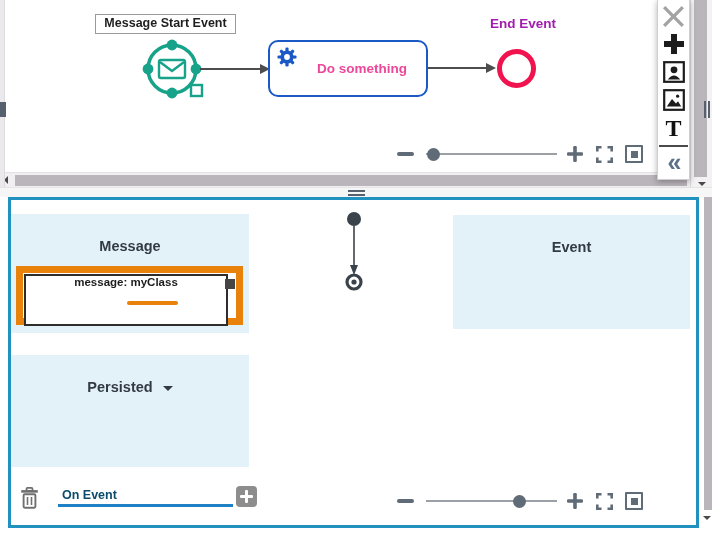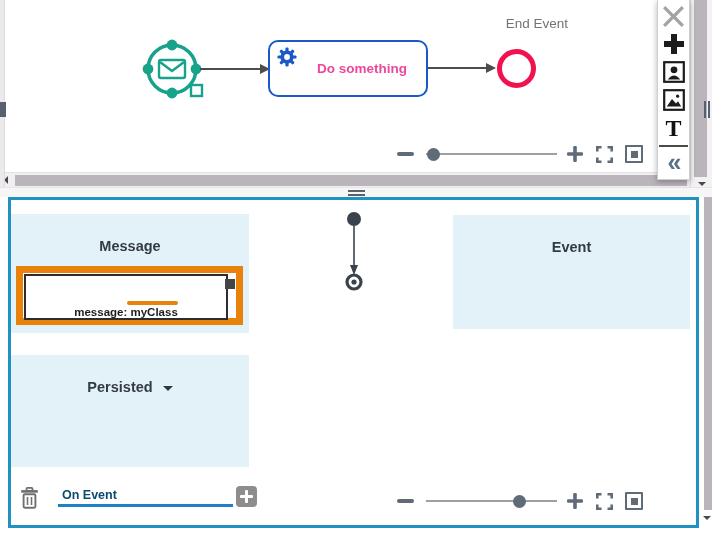--- a/index.html
+++ b/index.html
@@ -15,22 +15,22 @@
     background:#fff; border:1.5px solid #9b9b9b; font-weight:bold; font-size:12.5px;
     color:#1f1f1f; text-align:center; line-height:17px; }
 
   .task-box { position:absolute; left:268px; top:40px; width:160px; height:57px;
     background:#fff; border:2.5px solid #1b59c6; border-radius:10px; }
   .task-label { position:absolute; left:30px; right:2px; top:0; bottom:0;
     display:flex; align-items:center; justify-content:center;
     font-weight:bold; font-size:13.5px; color:#ec4899; }
   .task-gear { position:absolute; left:7px; top:5px; }
 
-  .end-label { position:absolute; left:478px; top:16px; width:90px; text-align:right;
-    font-weight:normal; font-size:13.5px; color:#737373; }
+  .end-label { position:absolute; left:478px; top:16px; width:90px; text-align:center;
+    font-weight:bold; font-size:13.5px; color:#a21caf; }
 
   
   .zoomctl { position:absolute; display:flex; align-items:center; height:26px; }
   .z-minus { width:17px; height:3.5px; background:#5f6b76; border-radius:2px; }
   .z-track { position:relative; width:131px; height:13px; margin:0 9px 0 12px; }
   .z-line  { position:absolute; left:0; right:0; top:5.7px; height:1.6px; background:#9aa0a6; }
   .z-dot   { position:absolute; top:0; width:13px; height:13px; border-radius:50%; background:#5f6b76; }
   .z-dot-a { left:calc(5% - 6px); }
   .z-dot-b { left:calc(72% - 7px); }
   .z-gap   { margin-right:12px; }
@@ -77,42 +77,43 @@
   .section-title { text-align:center; padding-top:24px; font-weight:bold; font-size:14.5px; color:#333b42; }
   .sec-message   { left:11px;  top:214px; width:238px; height:119px; }
   .sec-local     { left:453px; top:215px; width:237px; height:114px; }
   .sec-persisted { left:11px;  top:355px; width:238px; height:112px; }
   .persisted-row { display:flex; align-items:center; justify-content:center; gap:10px; padding-top:24px;text-align:right; }
   .persisted-title { font-weight:bold; font-size:14.5px; color:#333b42; }
   .caret-down { width:0; height:0; border:5px solid transparent; border-top-color:#333b42; border-bottom-width:0; margin-top:3px; }
 
   .selected-orange { position:absolute; left:16px; top:266px; width:227px; height:59px;
     border:7px solid #e8820b; background:#fff; }
-  .msg-item-box { position:absolute; left:24px; top:274px; width:204px; height:46px;
+  .msg-item-box { position:absolute; left:24px; top:274px; width:204px; height:52px;
     background:#fff; border:2.5px solid #2d2d2d;
-    display:flex; align-items:flex-end; justify-content:center;
+    display:flex; align-items:flex-start; justify-content:center;
     font-weight:bold; font-size:11.5px; color:#1c1c1c; }
   .msg-underline { position:absolute; left:127px; top:301px; width:51px; height:3.5px;
     background:#e8820b; border-radius:2px; }
   .msg-handle { position:absolute; left:225px; top:279px; width:10px; height:10px; background:#454545; }
 
   .footer-text { position:absolute; left:62px; top:488px; font-weight:bold; font-size:12.5px; color:#0c4a6e; }
   .footer-underline { position:absolute; left:58px; top:504px; width:175px; height:2.6px; background:#1e81c6; }
   .add-btn { position:absolute; left:236px; top:486px; width:21px; height:21px;
     background:#8d8d8d; border-radius:4px; display:flex; align-items:center; justify-content:center; }
   .add-btn-h { position:absolute; width:13px; height:3px; background:#fff; border-radius:1px; }
   .add-btn-v { position:absolute; width:3px; height:13px; background:#fff; border-radius:1px; }
 
   .vscroll-bottom-thumb { position:absolute; left:704px; top:197px; width:8px; height:313px; background:#bab4bb; }
 </style>
 </head>
 <body>
 
 <div class="top-pane">
 
+  <div class="start-label-box">Message Start Event</div>
 
   <svg class="abs" style="left:139px; top:36px;" width="66" height="66" viewBox="0 0 66 66">
     <circle cx="33" cy="33" r="24" fill="#ffffff" stroke="#17a28a" stroke-width="3.5"></circle>
     <g>
       <rect x="20" y="24" width="26" height="18" rx="2" fill="#ffffff" stroke="#17a28a" stroke-width="2.4"></rect>
       <polyline points="21,26 33,35 45,26" fill="none" stroke="#17a28a" stroke-width="2.4"></polyline>
     </g>
     <circle cx="33" cy="9" r="5.4" fill="#17a28a"></circle>
     <circle cx="9" cy="33" r="5.4" fill="#17a28a"></circle>
     <circle cx="33" cy="57" r="5.4" fill="#17a28a"></circle>

